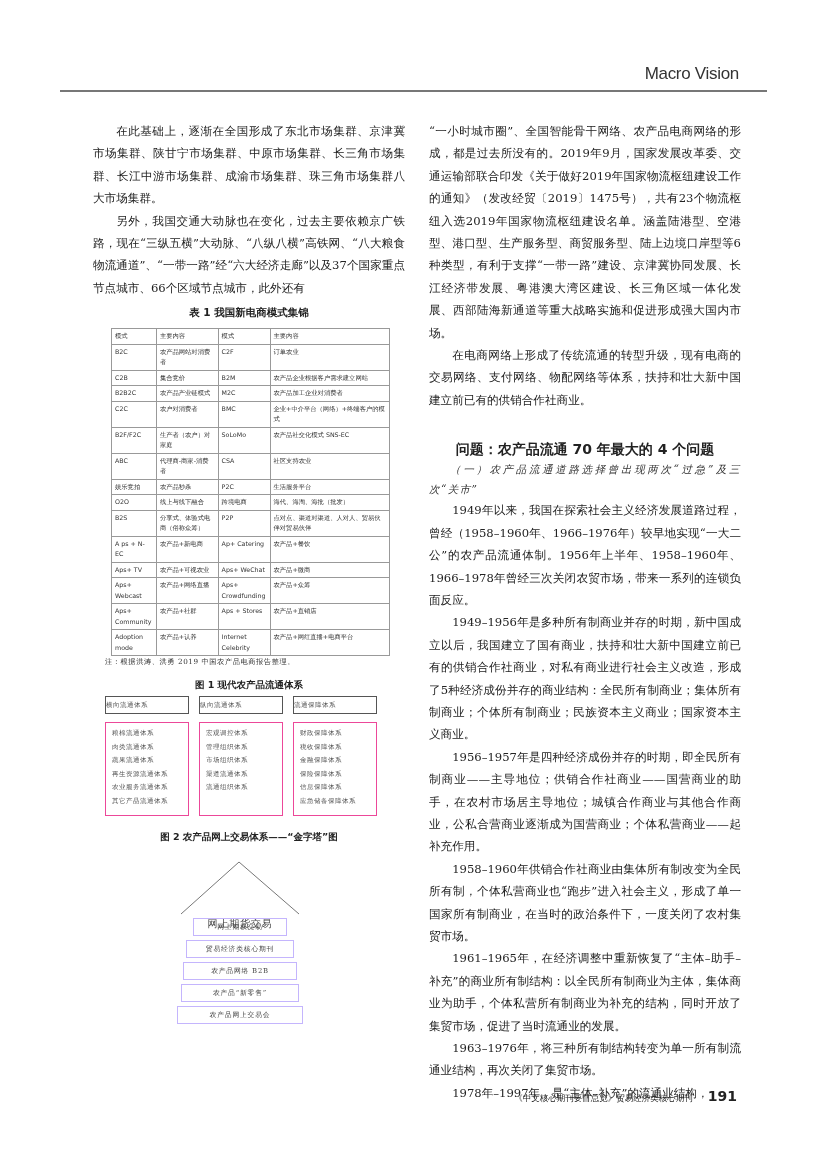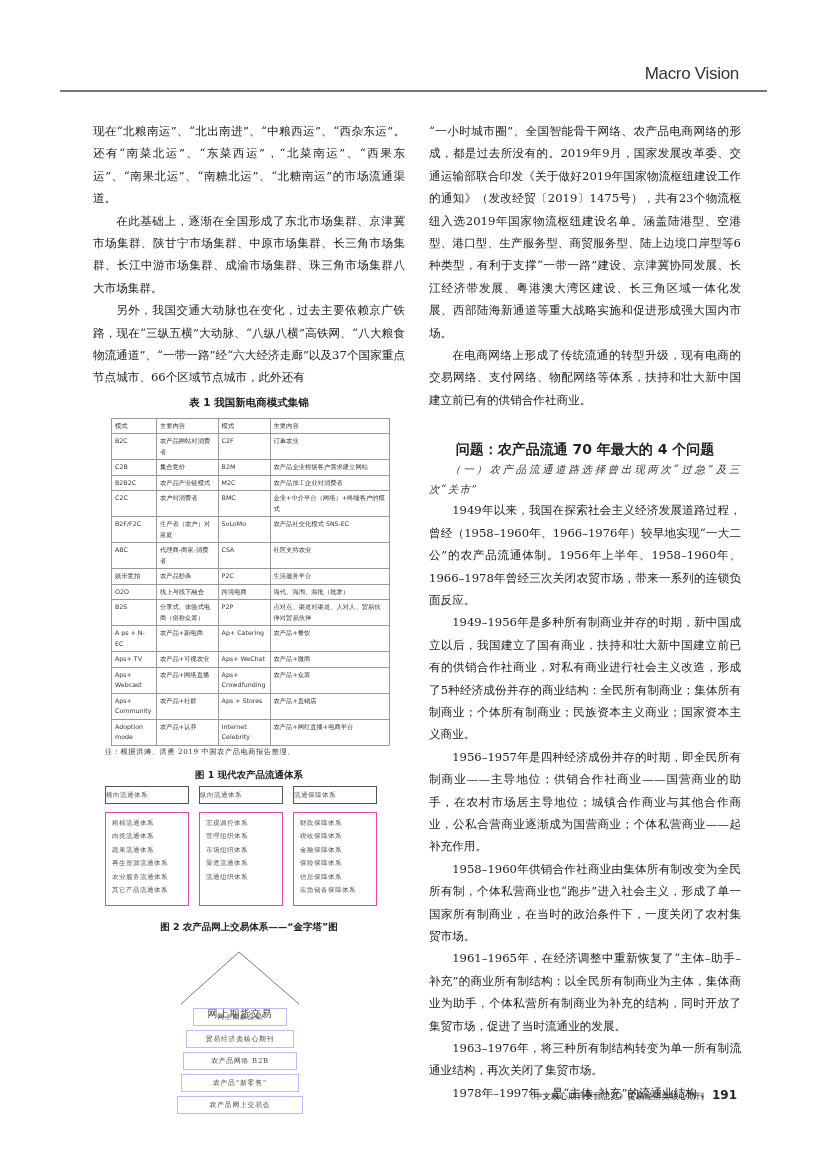--- a/index.html
+++ b/index.html
@@ -38,30 +38,29 @@
   .pyr-label { position: absolute; font-size: 10px; color: #444; letter-spacing: 0.8px; text-align: center; margin-top: 20px; }
   .pyr-box { position: absolute; border: 1px solid #c4b5fd; height: 16px; font-size: 6.8px; line-height: 16px; text-align: center;
              color: #444; letter-spacing: 0.8px; font-family: "DejaVu Serif", serif; }
 
   .section-title { font-family: "DejaVu Sans", sans-serif; font-size: 14px; font-weight: bold; text-align: center;
                    line-height: 20px; margin: 28px 0 0 0; color: #222; }
   .subhead { font-size: 10.5px; line-height: 20px; text-indent: 2em; letter-spacing: 1.4px; font-style: italic; color: #333;
              margin: 0; }
 
   .footer { position: absolute; top: 1088px; right: 90px; font-family: "DejaVu Sans", sans-serif; font-size: 8.5px; color: #222; }
-  .footer .pg { font-weight: bold; font-size: 12px; margin-left: 8px; }
+  .footer .pg { font-weight: bold; font-size: 14px; margin-left: 15px; }
 </style>
 </head>
 <body>
 
 <div class="header-title">Macro Vision</div>
 <div class="header-rule"></div>
 
 <div class="col col-left">
-  <p class="para">现在“北粮南运”、“北出南进”、“中粮西运”、“西杂东运”。还有“南菜北运”、“东菜西运”，“北菜南运”、“西果东运”、“南果北运”、“南糖北运”、“北糖南运”的市场流通渠道。</p>
   <p class="para indent">在此基础上，逐渐在全国形成了东北市场集群、京津冀市场集群、陕甘宁市场集群、中原市场集群、长三角市场集群、长江中游市场集群、成渝市场集群、珠三角市场集群八大市场集群。</p>
   <p class="para indent">另外，我国交通大动脉也在变化，过去主要依赖京广铁路，现在“三纵五横”大动脉、“八纵八横”高铁网、“八大粮食物流通道”、“一带一路”经“六大经济走廊”以及37个国家重点节点城市、66个区域节点城市，此外还有</p>
 
   <div class="table-caption">表 1  我国新电商模式集锦</div>
   <table class="ecom">
     <tbody id="table1-body">
         <tr>
           <td class="c1">模式</td>
           <td class="c2">主要内容</td>
           <td class="c3">模式</td>

